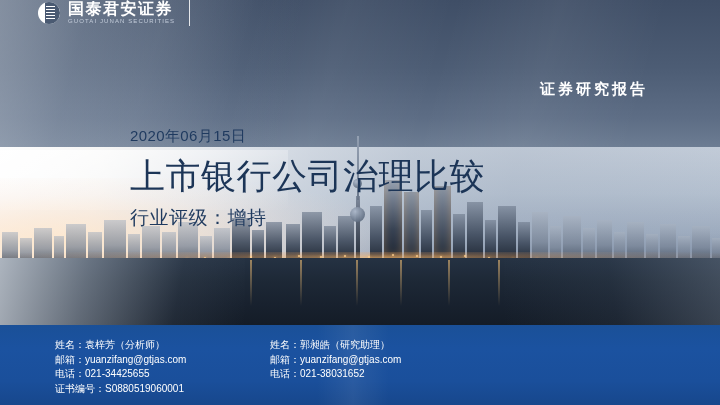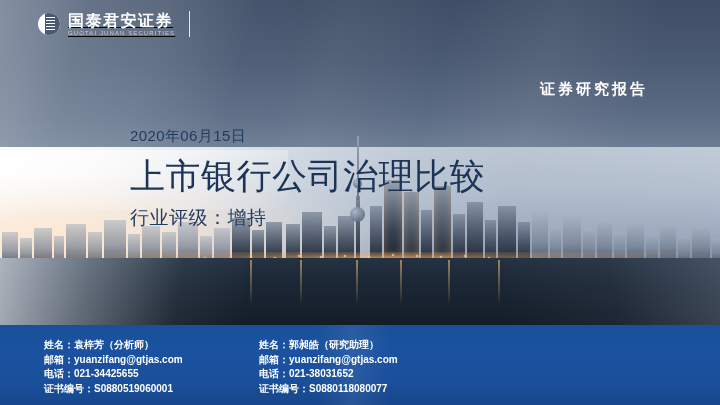--- a/index.html
+++ b/index.html
@@ -154,23 +154,22 @@
     width: 2px; height: 2px; border-radius: 50%;
     background: rgba(255,206,140,0.95);
     box-shadow: 0 0 3px rgba(255,190,110,0.9);
   }
 
   
   .header {
     position: absolute;
     left: 0; top: 0; width: 100%; height: 48px;
     display: flex;
-    align-items: center;
+    align-items: flex-start;
     z-index: 5;
-    text-decoration: underline;
   }
   .logo-wrap {
     display: flex;
     align-items: center;
     margin-left: 38px;
   }
   .logo-mark {
     width: 22px; height: 22px;
     border-radius: 50%;
     background: #ffffff;
@@ -281,25 +280,24 @@
     z-index: 6;
   }
   .footer::before {
     content: "";
     position: absolute;
     left: 44%; top: 0; width: 10%; height: 100%;
     background: linear-gradient(90deg, rgba(255,255,255,0) 0%, rgba(255,255,255,0.07) 50%, rgba(255,255,255,0) 100%);
   }
   .contacts {
     position: absolute;
-    left: 44px;
+    left: 55px;
     top: 13px;
     display: flex;
     gap: 0px;
-    font-weight: bold;
   }
   .contact-col {
     width: 215px;
   }
   .contact-line {
     color: #ffffff;
     font-size: 10px;
     line-height: 14.5px;
     white-space: nowrap;
   }
@@ -428,19 +426,18 @@
         <div class="contact-line">姓名：袁梓芳（分析师）</div>
         <div class="contact-line">邮箱：yuanzifang@gtjas.com</div>
         <div class="contact-line">电话：021-34425655</div>
         <div class="contact-line">证书编号：S0880519060001</div>
       </div>
 
       <div class="contact-col">
         <div class="contact-line">姓名：郭昶皓（研究助理）</div>
         <div class="contact-line">邮箱：yuanzifang@gtjas.com</div>
         <div class="contact-line">电话：021-38031652</div>
-        <div class="contact-line">证书编号：S0880118080077</div>
       </div>
 
     </div>
   </div>
 
 </div>
 
 </body></html>

